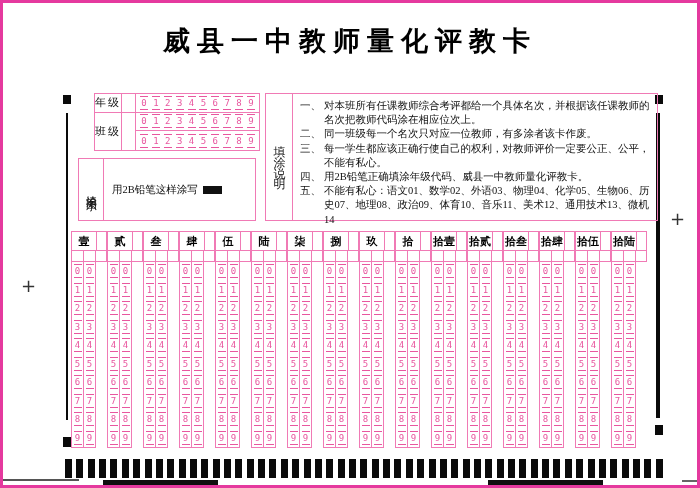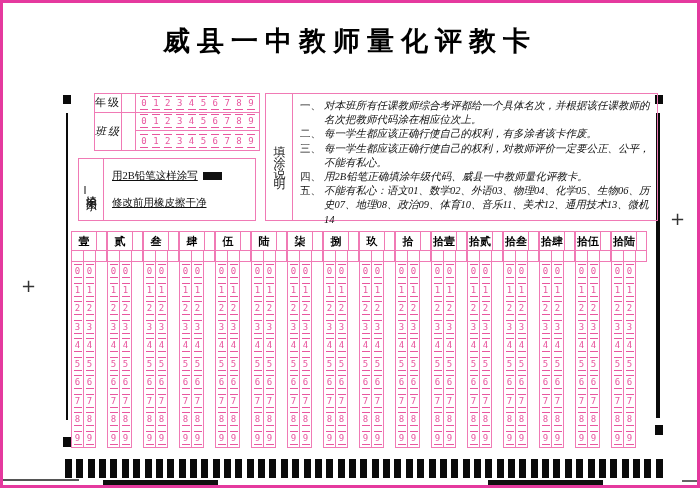--- a/index.html
+++ b/index.html
@@ -13,34 +13,34 @@
          font-size:27px;font-weight:bold;letter-spacing:7px;color:#000;}
 
   
   .idbox{position:absolute;left:91px;top:90px;width:166px;height:58px;
          border:1px solid var(--line);display:grid;
          grid-template-columns:27px 14px 1fr;grid-template-rows:1fr 1fr 1fr;
          font-size:11px;color:var(--ink);}
   .idbox .lab{display:flex;align-items:center;justify-content:center;
          border-right:1px solid var(--line);border-bottom:1px solid var(--line);
          letter-spacing:2px;}
-  .idbox .lab.span2{grid-row:span 2;border-bottom:none;font-style:italic;}
+  .idbox .lab.span2{grid-row:span 2;border-bottom:none;}
   .idbox .sp{border-right:1px solid var(--line);border-bottom:1px solid var(--line);}
   .idbox .sp.last,.idbox .drow.last{border-bottom:none;}
   .idbox .sp.span2{grid-row:span 2;border-bottom:none;}
   .drow{display:flex;justify-content:space-between;align-items:center;
         padding:0 4px;border-bottom:1px solid var(--line);}
   .bdg{display:inline-block;min-width:8px;text-align:center;
        border-top:1px solid var(--digit);border-bottom:1px solid var(--digit);
        color:var(--digit);font-family:"DejaVu Sans Mono",monospace;
        font-size:9px;line-height:10px;padding:1px 1px;}
 
   
   .guide{position:absolute;left:75px;top:155px;width:178px;height:63px;
-         border:1px solid var(--line);display:flex;color:var(--ink);text-decoration:underline;}
+         border:1px solid var(--line);display:flex;color:var(--ink);}
   .guide .vlab{width:25px;border-right:1px solid var(--line);
          writing-mode:vertical-rl;text-orientation:upright;
          font-size:11px;letter-spacing:2px;display:flex;align-items:center;
          justify-content:center;}
   .guide .glines{flex:1;display:flex;flex-direction:column;
          justify-content:space-around;padding:3px 0 3px 8px;font-size:10.5px;}
   .gline{display:flex;align-items:center;gap:5px;white-space:nowrap;}
   .fillrect{display:inline-block;width:19px;height:8px;background:#111;}
   .mk{display:inline-flex;align-items:center;justify-content:center;
       width:17px;height:10px;border:1px solid var(--line);}
@@ -49,21 +49,21 @@
   
   .instr{position:absolute;left:262px;top:90px;width:393px;height:128px;
          border:1px solid var(--line);display:flex;color:var(--ink);}
   .instr .vlab{width:27px;border-right:1px solid var(--line);
          writing-mode:vertical-rl;text-orientation:upright;
          font-size:12px;letter-spacing:11px;display:flex;align-items:center;
          justify-content:center;padding-top:2px;}
   .instr .items{flex:1;padding:5px 6px 3px 7px;font-size:10.5px;line-height:14.2px;}
   .item{display:flex;}
   .item .num{flex:0 0 24px;}
-  .item .txt{flex:1;font-style:italic;}
+  .item .txt{flex:1;}
 
   
   .grid{position:absolute;left:68px;top:228px;width:576px;height:217px;
         display:flex;}
   .gcol{flex:1 1 0;display:flex;flex-direction:column;}
   .hrow{height:20px;display:flex;}
   .hcell{width:26px;border:1px solid var(--line);display:flex;align-items:center;
          justify-content:center;font-size:11px;font-weight:bold;color:#000;
          white-space:nowrap;flex:0 0 26px;}
   .hgap{flex:1;border:1px solid var(--line);margin-left:-1px;}
@@ -151,36 +151,33 @@
       </div>
   </div>
 
   <div class="guide">
     <div class="vlab">填涂图示</div>
     <div class="glines">
       <div class="gline">
         <span>用2B铅笔这样涂写</span>
         <span class="fillrect"></span>
       </div>
-      <div class="gline">
-        <span>修改前用橡皮擦干净</span>
-      </div>
     </div>
   </div>
 
   <div class="instr">
     <div class="vlab">填涂说明</div>
     <div class="items" id="instr-items">
         <div class="item">
           <span class="num">一、</span>
           <span class="txt">对本班所有任课教师综合考评都给一个具体名次，并根据该任课教师的名次把教师代码涂在相应位次上。</span>
         </div>
         <div class="item">
           <span class="num">二、</span>
-          <span class="txt">每一学生都应该正确行使自己的权利，有多涂者该卡作废。</span>
+          <span class="txt">同一班级每一个名次只对应一位教师，有多涂者该卡作废。</span>
         </div>
         <div class="item">
           <span class="num">三、</span>
           <span class="txt">每一学生都应该正确行使自己的权利，对教师评价一定要公正、公平，不能有私心。</span>
         </div>
         <div class="item">
           <span class="num">四、</span>
           <span class="txt">用2B铅笔正确填涂年级代码、威县一中教师量化评教卡。</span>
         </div>
         <div class="item">

